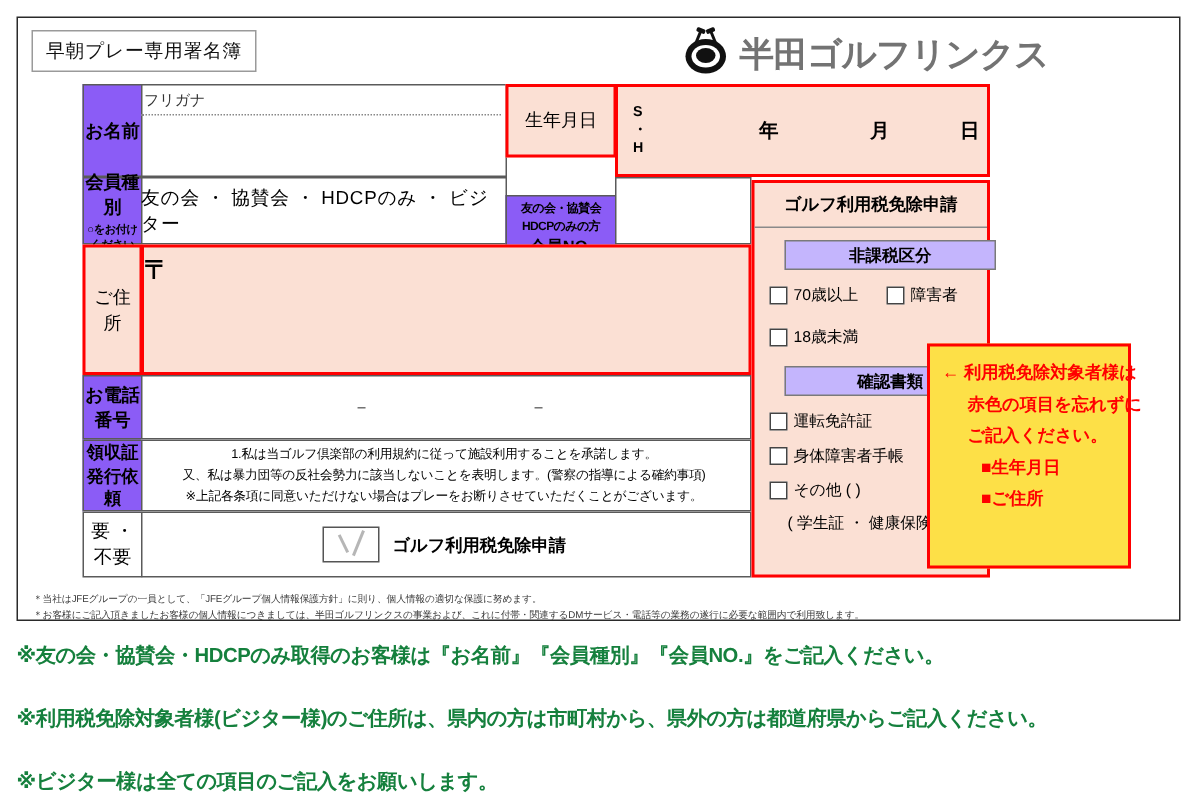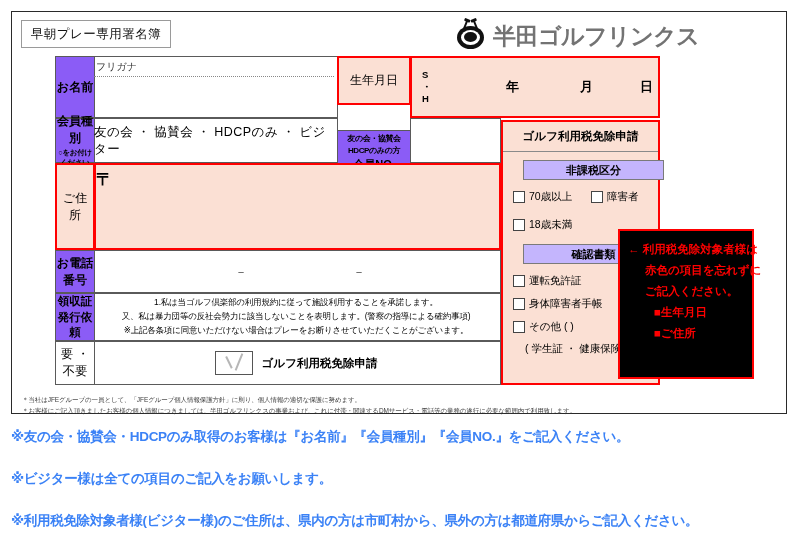--- a/index.html
+++ b/index.html
@@ -269,21 +269,21 @@
   }
   .chk-row + .chk-row { }
 
   
   #callout {
     position: absolute;
     left: 618px; top: 229px;
     width: 136px; height: 150px;
     border: 2px solid #ff0000;
     box-sizing: border-box;
-    background: #000000;
+    background: #fde047;
     padding: 8px 6px 0 8px;
     color: #ff0000;
     font-size: 11.5px;
     font-weight: bold;
     line-height: 21px;
   }
   #callout .ln { white-space: nowrap; }
   #callout .ind1 { padding-left: 17px; }
   #callout .ind2 { padding-left: 26px; }
 
@@ -302,21 +302,21 @@
   }
 
   
   #notes {
     position: absolute;
     left: 11px;
     top: 428px;
     width: 784px;
   }
   #notes div {
-    color: #3b82f6;
+    color: #15803d;
     font-weight: bold;
     font-size: 13.5px;
     letter-spacing: -0.3px;
     line-height: 18px;
     margin-bottom: 24px;
     white-space: nowrap;
   }
 </style>
 </head>
 <body>
@@ -452,15 +452,15 @@
   <div class="ln ind2">■ご住所</div>
 </div>
 
 <div id="footnotes">
   <div>＊当社はJFEグループの一員として、「JFEグループ個人情報保護方針」に則り、個人情報の適切な保護に努めます。</div>
   <div>＊お客様にご記入頂きましたお客様の個人情報につきましては、半田ゴルフリンクスの事業および、これに付帯・関連するDMサービス・電話等の業務の遂行に必要な範囲内で利用致します。</div>
 </div>
 
 <div id="notes">
   <div>※友の会・協賛会・HDCPのみ取得のお客様は『お名前』『会員種別』『会員NO.』をご記入ください。</div>
+  <div>※利用税免除対象者様(ビジター様)のご住所は、県内の方は市町村から、県外の方は都道府県からご記入ください。</div>
   <div>※ビジター様は全ての項目のご記入をお願いします。</div>
-  <div>※利用税免除対象者様(ビジター様)のご住所は、県内の方は市町村から、県外の方は都道府県からご記入ください。</div>
 </div>
 
 </body></html>

